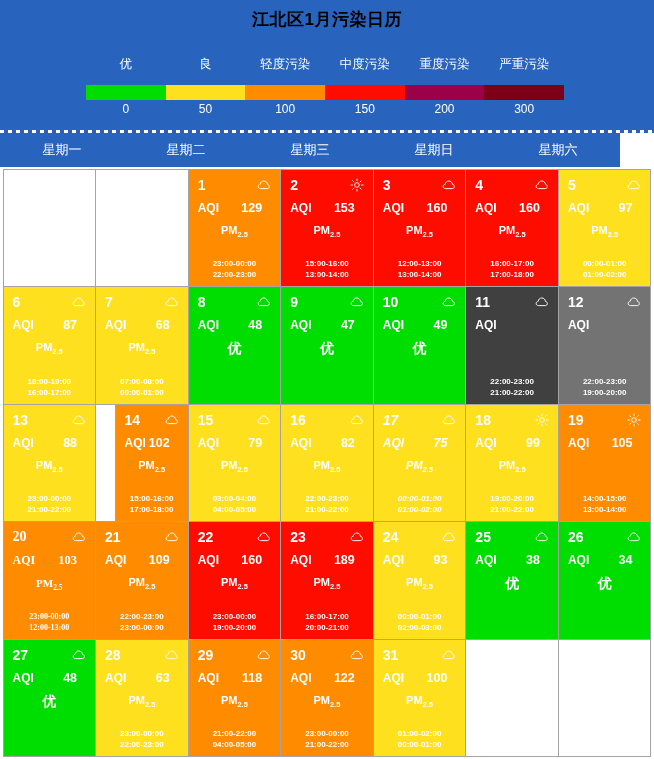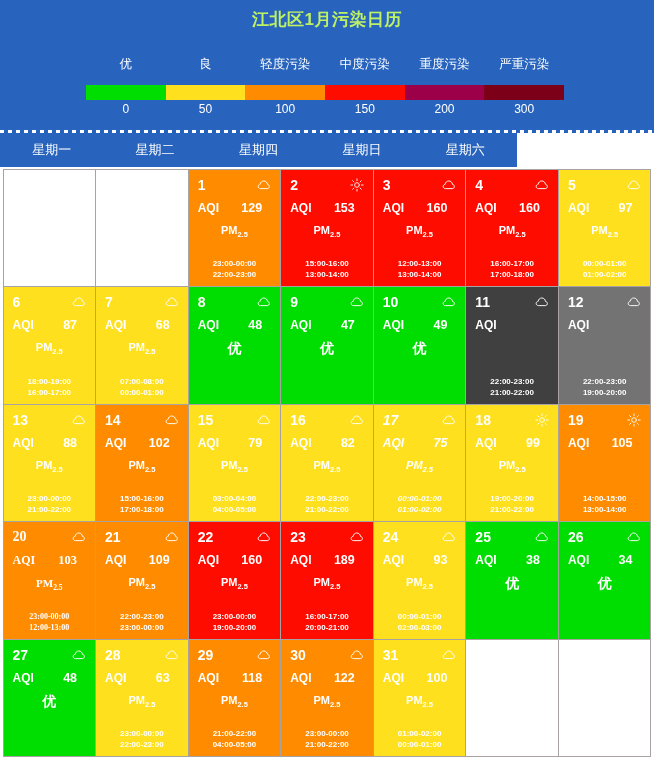--- a/index.html
+++ b/index.html
@@ -13,21 +13,21 @@
 
   
   .banner{
     position:absolute;left:0;top:0;width:654px;height:133px;
     background:#2864be;
     box-sizing:border-box;
   }
   .banner-title{
     position:absolute;left:0;top:8px;width:654px;
     text-align:center;
-    color:#bef264;
+    color:#000000;
     font-size:17px;font-weight:bold;letter-spacing:.5px;
   }
 
   
   .legend{
     position:absolute;left:86px;top:55px;width:478px;height:62px;
   }
   .legend-labels{
     position:absolute;left:0;top:0;width:478px;height:22px;
     display:flex;
@@ -48,21 +48,21 @@
   .legend-ticks div{
     flex:1 1 0;color:#ffffff;font-size:12px;text-align:center;
   }
   .dotted-sep{
     position:absolute;left:0;top:130px;width:654px;height:3px;
     background:repeating-linear-gradient(to right,#ffffff 0 4px,#2864be 4px 8px);
   }
 
   
   .weekhead{
-    position:absolute;left:0;top:133px;width:517px;height:34px;
+    position:absolute;left:0;top:133px;width:620px;height:34px;
     background:#2864be;display:flex;box-sizing:border-box;
   }
   .weekhead div{
     flex:1 1 0;text-align:center;color:#ffffff;font-size:13px;
     line-height:34px;
   }
 
   
   .grid{
     position:absolute;left:3px;top:169px;width:648px;height:588px;
@@ -148,21 +148,21 @@
           <div>300</div>
         </div>
     </div>
 
     <div class="dotted-sep"></div>
   </div>
 
   <div class="weekhead" id="weekhead">
       <div>星期一</div>
       <div>星期二</div>
-      <div>星期四</div>
+      <div>星期三</div>
       <div>星期日</div>
       <div>星期六</div>
     </div>
 
   <div class="grid" id="grid">
       <div class="cell empty" style="background: rgb(255, 255, 255);"></div>
       <div class="cell empty" style="background: rgb(255, 255, 255);"></div>
       <div class="cell" style="background: rgb(255, 140, 0);">
         <div class="c-top">
           <span class="c-day">1</span>
@@ -392,21 +392,21 @@
         <div class="c-aqi">
           <span class="c-aqi-label">AQI</span>
           <span class="c-aqi-val">88</span>
         </div>
         <div class="c-pm">PM<sub>2.5</sub></div>
         <div class="c-times">
           <div>23:00-00:00</div>
           <div>21:00-22:00</div>
         </div>
       </div>
-      <div class="cell" style="background: rgb(255, 140, 0);">
+      <div class="cell" style="background: rgb(255, 140, 0); margin-left: 19px;">
         <div class="c-top">
           <span class="c-day">14</span>
           <span>
             <svg class="c-icon" viewBox="0 0 24 24" fill="none" stroke="#ffffff" stroke-width="1.7" stroke-linejoin="round">
               <path d="M6.2 18.2h11.4c2.1 0 3.6-1.6 3.6-3.6 0-1.9-1.4-3.4-3.2-3.6-.3-3.4-3-5.9-6.3-5.9-3.3 0-6 2.5-6.3 5.8-1.9.1-3.4 1.7-3.4 3.7 0 2 1.6 3.6 4.2 3.6z"></path>
             </svg>
           </span>
         </div>
         <div class="c-aqi">
           <span class="c-aqi-label">AQI</span>

